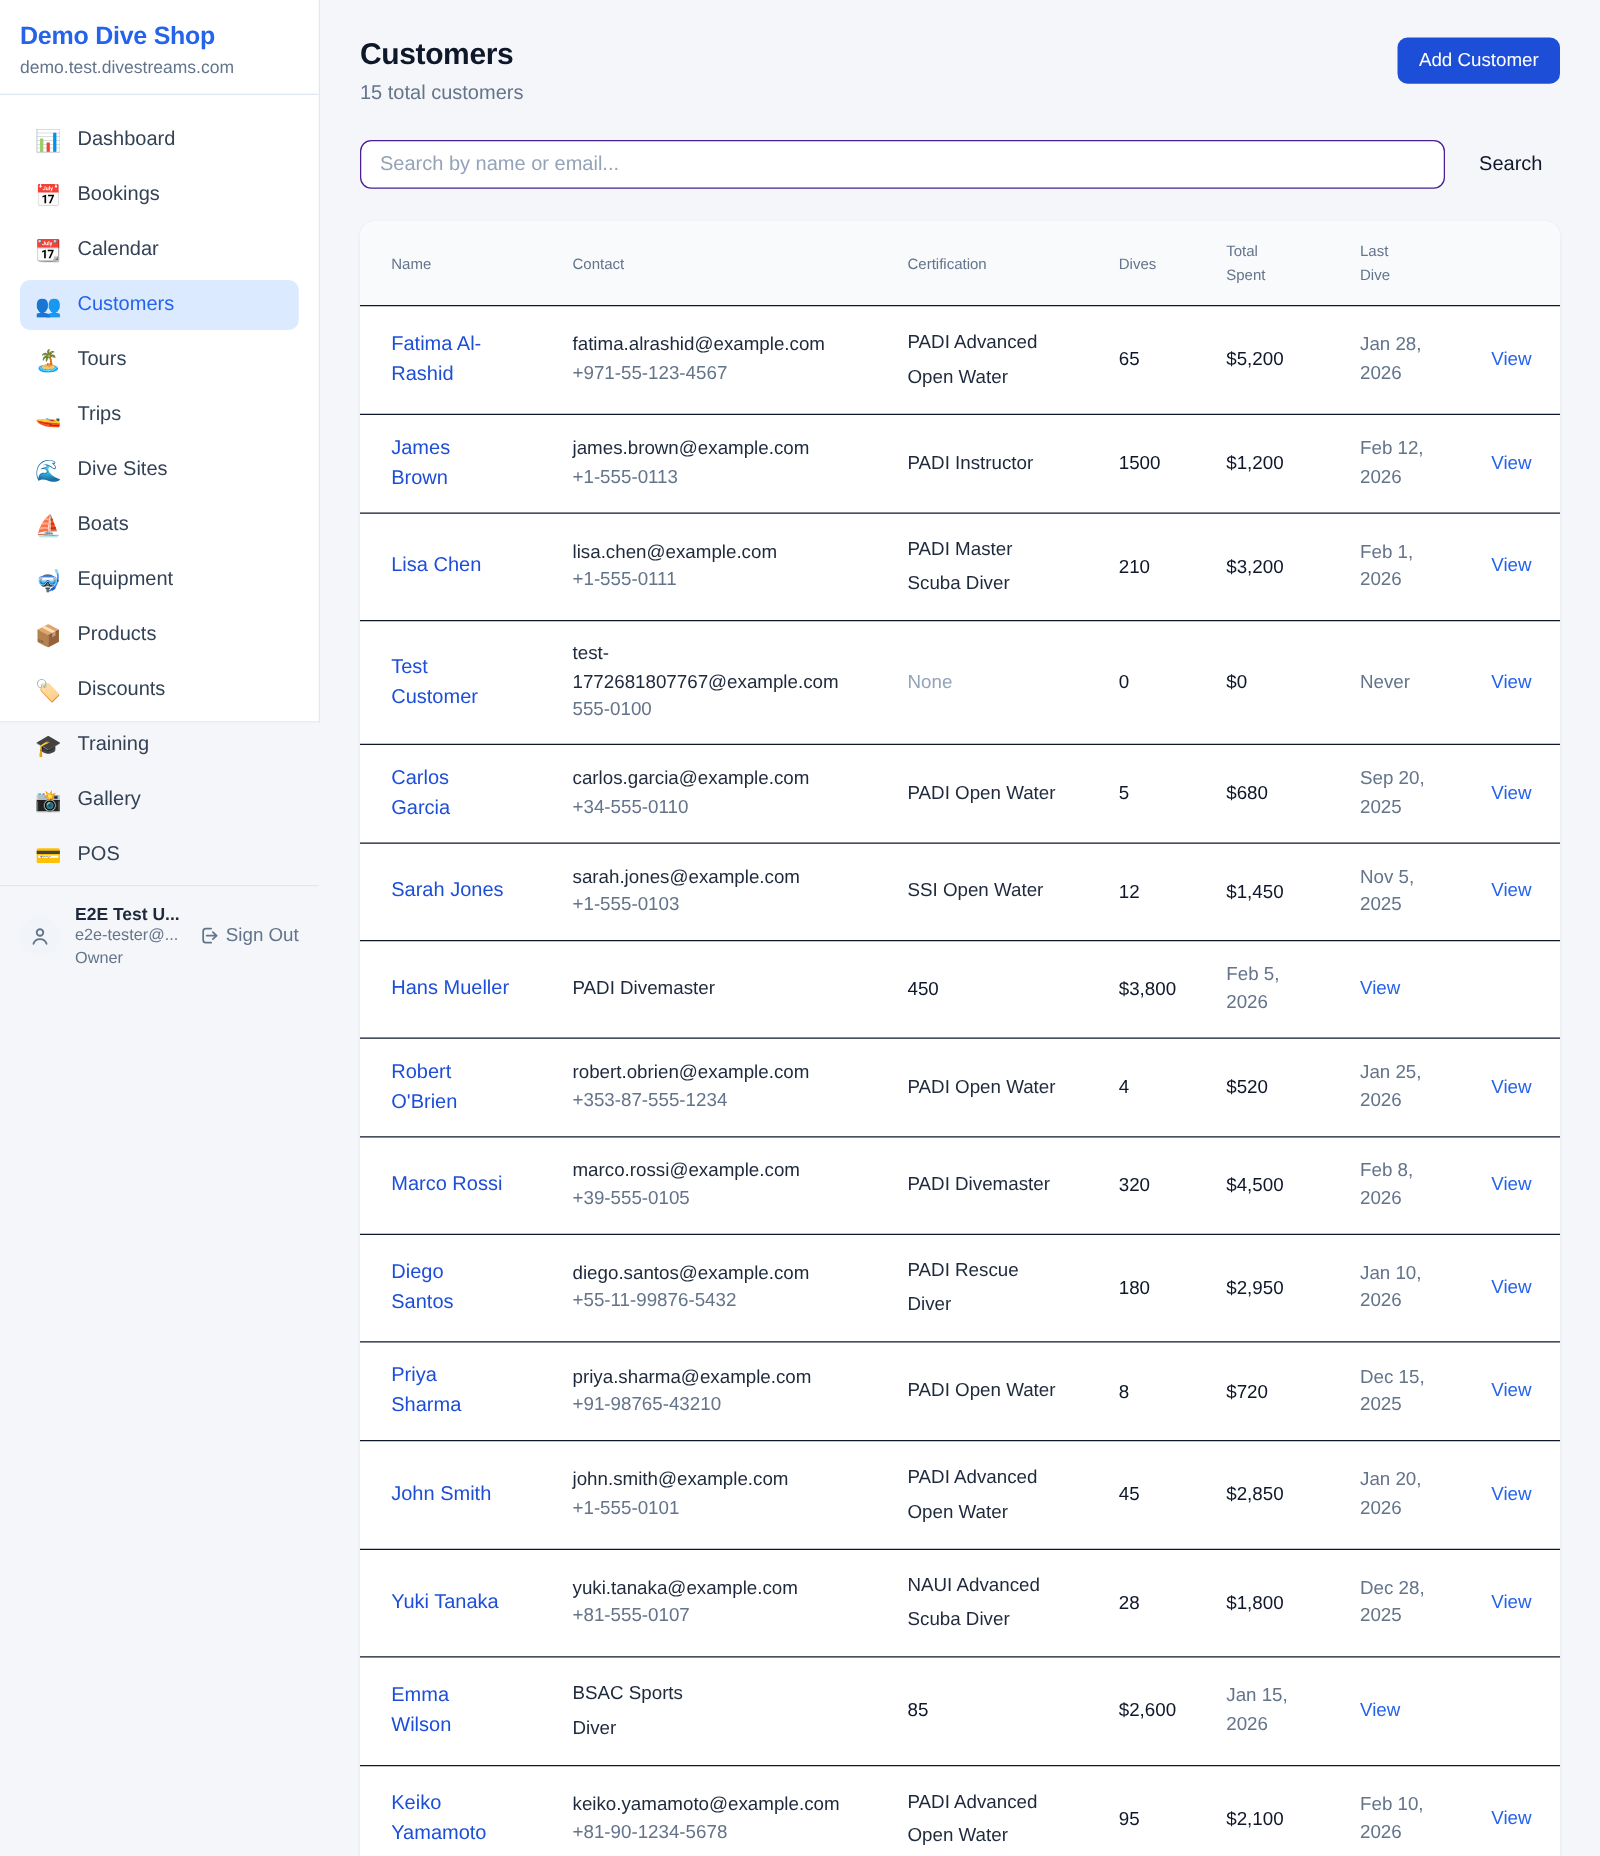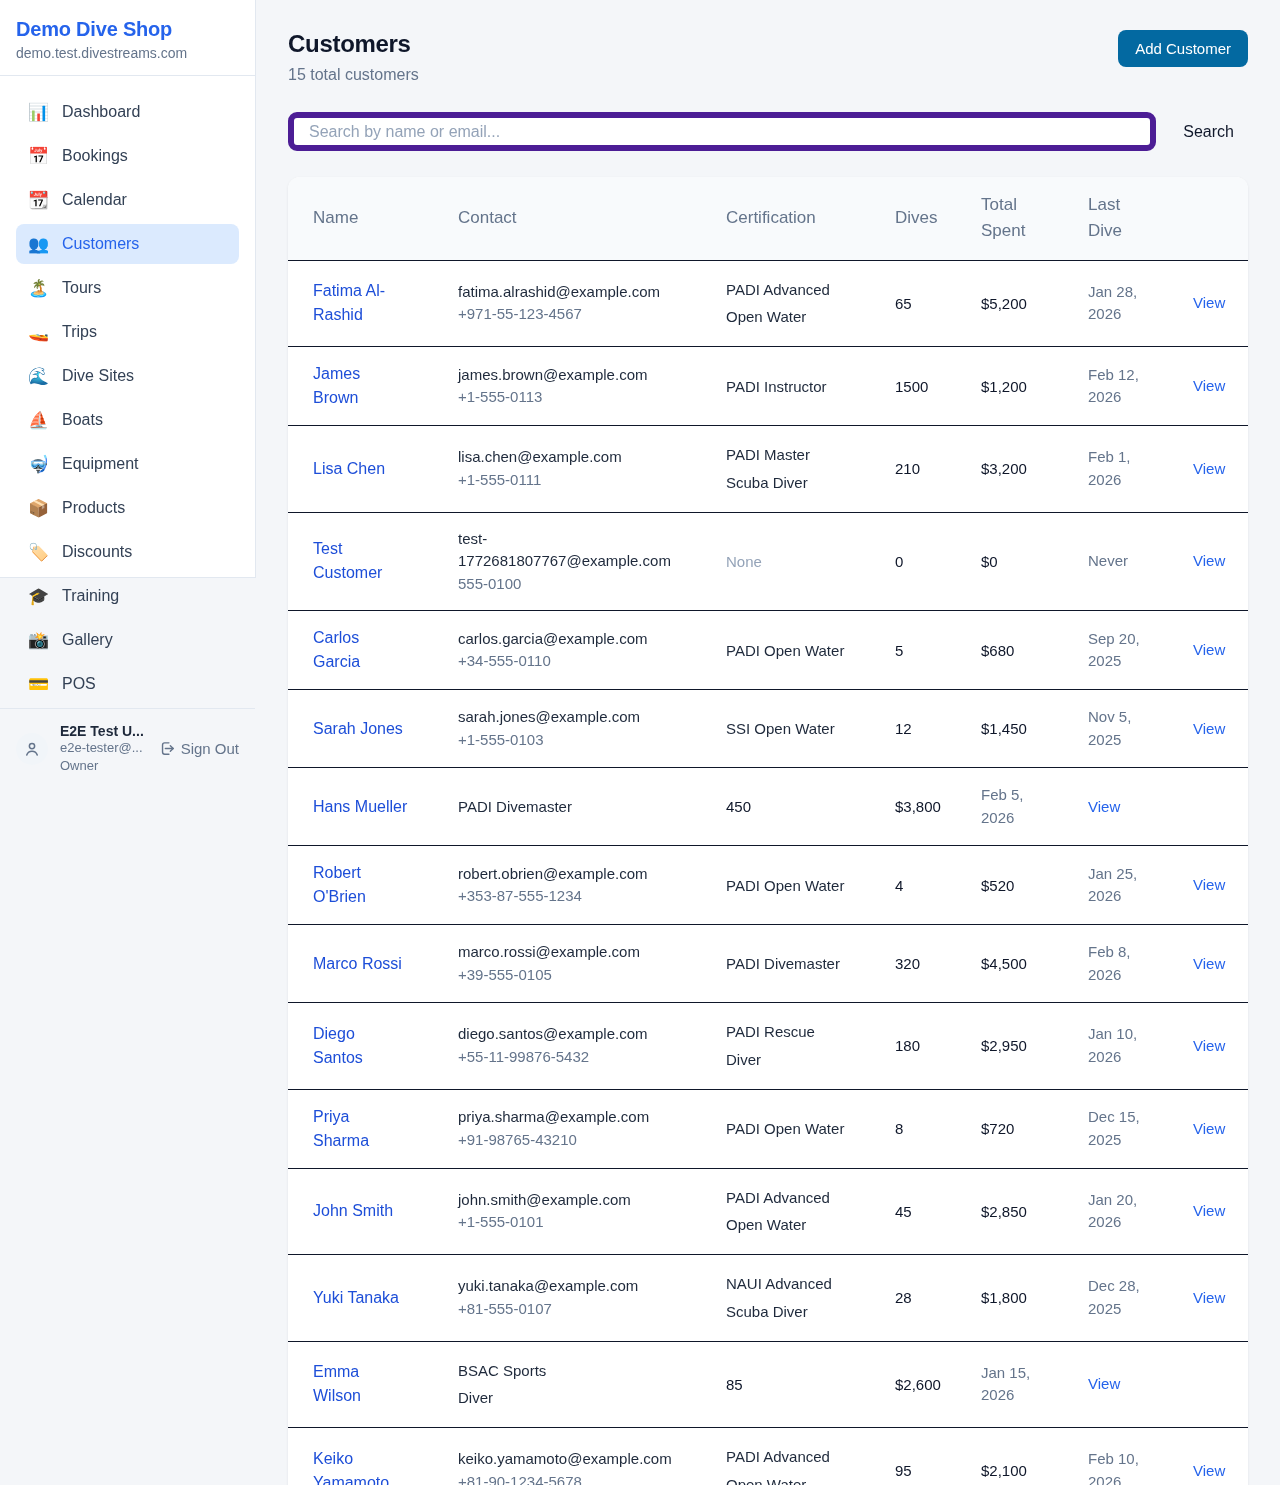--- a/index.html
+++ b/index.html
@@ -47,27 +47,27 @@
     margin-left:auto; display:flex; align-items:center; gap:5px;
     background:none; border:none; color:#64748b; font-size:15px;
     font-family:inherit; cursor:pointer; white-space:nowrap;
   }
   
   .main { margin-left:256px; padding:30px 32px 26px; }
   .header-row { display:flex; justify-content:space-between; align-items:flex-start; }
   .page-title { font-size:24px; font-weight:700; color:#0f172a; letter-spacing:-0.3px; }
   .page-subtitle { font-size:16px; color:#64748b; margin-top:8px; }
   .add-btn {
-    background:#0369a1; color:#ffffff; border:none; border-radius:8px;
+    background:#1d4ed8; color:#ffffff; border:none; border-radius:8px;
     font-size:15px; font-weight:500; font-family:inherit;
     padding:0 17px; height:37px; cursor:pointer;
   }
   .search-row { display:flex; align-items:center; margin-top:28px; }
   .search-input {
-    flex:1 1 auto; height:39px; border:6px solid #4c1d95; border-radius:9px;
+    flex:1 1 auto; height:39px; border:1px solid #4c1d95; border-radius:9px;
     background:#ffffff; padding:0 15px; font-size:16px; font-family:inherit; color:#0f172a;
   }
   .search-input::placeholder { color:#94a3b8; }
   .search-btn {
     background:none; border:none; color:#0f172a; font-size:16px;
     font-family:inherit; margin-left:27px; margin-right:14px; cursor:pointer;
   }
   
   .table-card {
     margin-top:26px; background:#ffffff; border-radius:12px;
@@ -76,21 +76,21 @@
   }
   .trow, .thead {
     display:grid;
     grid-template-columns:145px 268px 169px 86px 107px 105px 1fr;
     align-items:center;
     padding:15px 24px 15px 25px;
   }
   .thead {
     background:#f8fafc; min-height:62px;
     border-bottom:1px solid #0f172a;
-    color:#64748b; font-size:17px;
+    color:#64748b; font-size:12px;
   }
   .th-spent, .th-last { max-width:46px; line-height:1.55; }
   .trow { border-bottom:1px solid #0f172a; min-height:78px; }
   .trow:last-child { border-bottom:none; }
   .cell-name a, .name-link {
     color:#1d4ed8; font-size:16px; font-weight:500; text-decoration:none;
     display:inline-block; max-width:95px; line-height:1.5; cursor:pointer;
   }
   .cell-contact { font-size:15px; line-height:1.5; }
   .contact-email { color:#1e293b; max-width:210px; }

